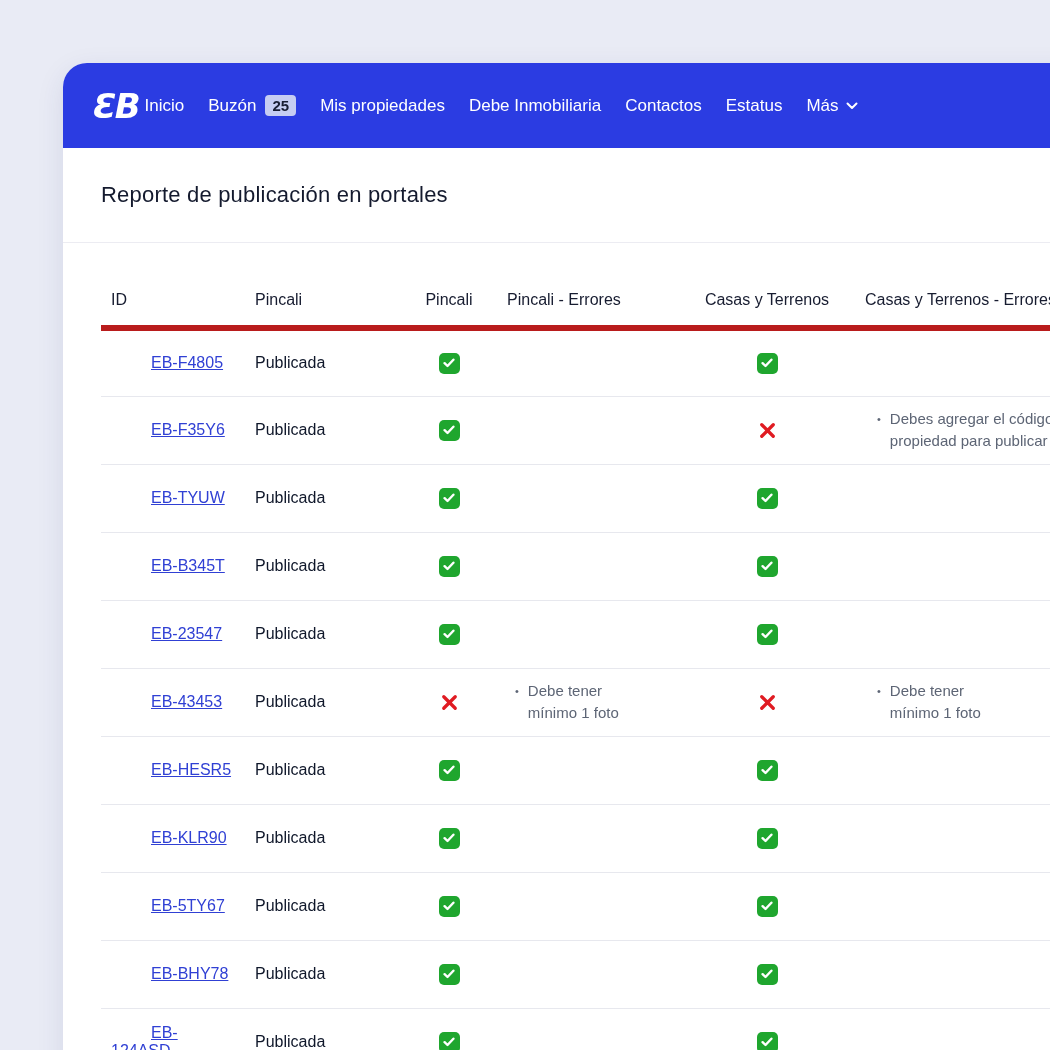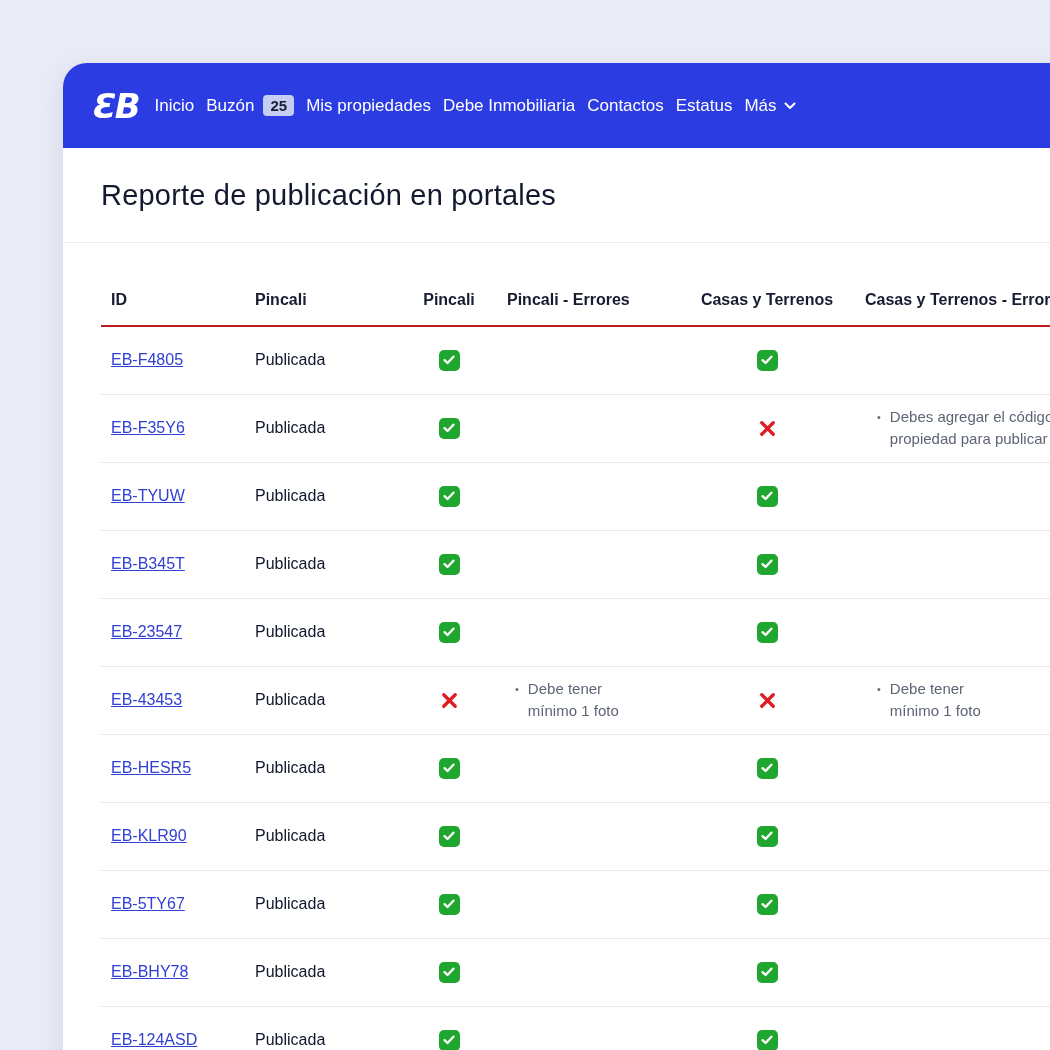--- a/index.html
+++ b/index.html
@@ -35,22 +35,22 @@
     font-weight: 700;
     font-style: italic;
     letter-spacing: -2px;
     cursor: pointer;
     user-select: none;
   }
   .nav-items {
     list-style: none;
     display: flex;
     align-items: center;
-    margin: 16px; padding: 0;
-    gap: 12px;
+    margin: 6px; padding: 0;
+    gap: 24px;
   }
   .nav-item {
     display: inline-flex;
     align-items: center;
     font-size: 17px;
     white-space: nowrap;
     cursor: pointer;
   }
   .nav-badge {
     display: inline-flex;
@@ -70,58 +70,59 @@
   .page-header {
     height: 95px;
     display: flex;
     align-items: center;
     padding: 0 38px;
     border-bottom: 1px solid #ececf2;
     box-sizing: border-box;
   }
   .page-title {
     margin: 0;
-    font-size: 29px;
+    font-size: 22px;
     font-weight: 500;
     color: #141a2e;
     letter-spacing: 0.2px;
   }
   
   .table-wrap { margin: 40px 0 0 38px; }
   table {
     border-collapse: collapse;
     table-layout: fixed;
     width: 1226px;
   }
   th, td { box-sizing: border-box; }
   th {
     text-align: left;
     font-size: 16px;
-    font-weight: 700;
+    font-weight: 400;
     color: #171c30;
     padding: 8px 10px 16px 10px;
-    border-bottom: 2px solid #b91c1c;
+    border-bottom: 6px solid #b91c1c;
     white-space: nowrap;
     overflow: hidden;
   }
   th.col-pincali, th.col-casas { text-align: center; }
   th.col-casas-err { padding-left: 18px; }
   td {
     height: 68px;
     padding: 0 10px;
     border-bottom: 1px solid #e7e8ee;
     vertical-align: middle;
     font-size: 16px;
   }
   .cell-icon { text-align: center; }
   .cell-casas-err { padding-left: 18px; }
   .id-link {
     color: #3040d4;
     text-decoration: underline;
     cursor: pointer;
+    margin-left: 40px;
   }
   .status-text { color: #0f172a; }
   
   .icon-check {
     display: inline-flex;
     align-items: center;
     justify-content: center;
     width: 21px; height: 21px;
     background: #1fa62e;
     border-radius: 5px;

